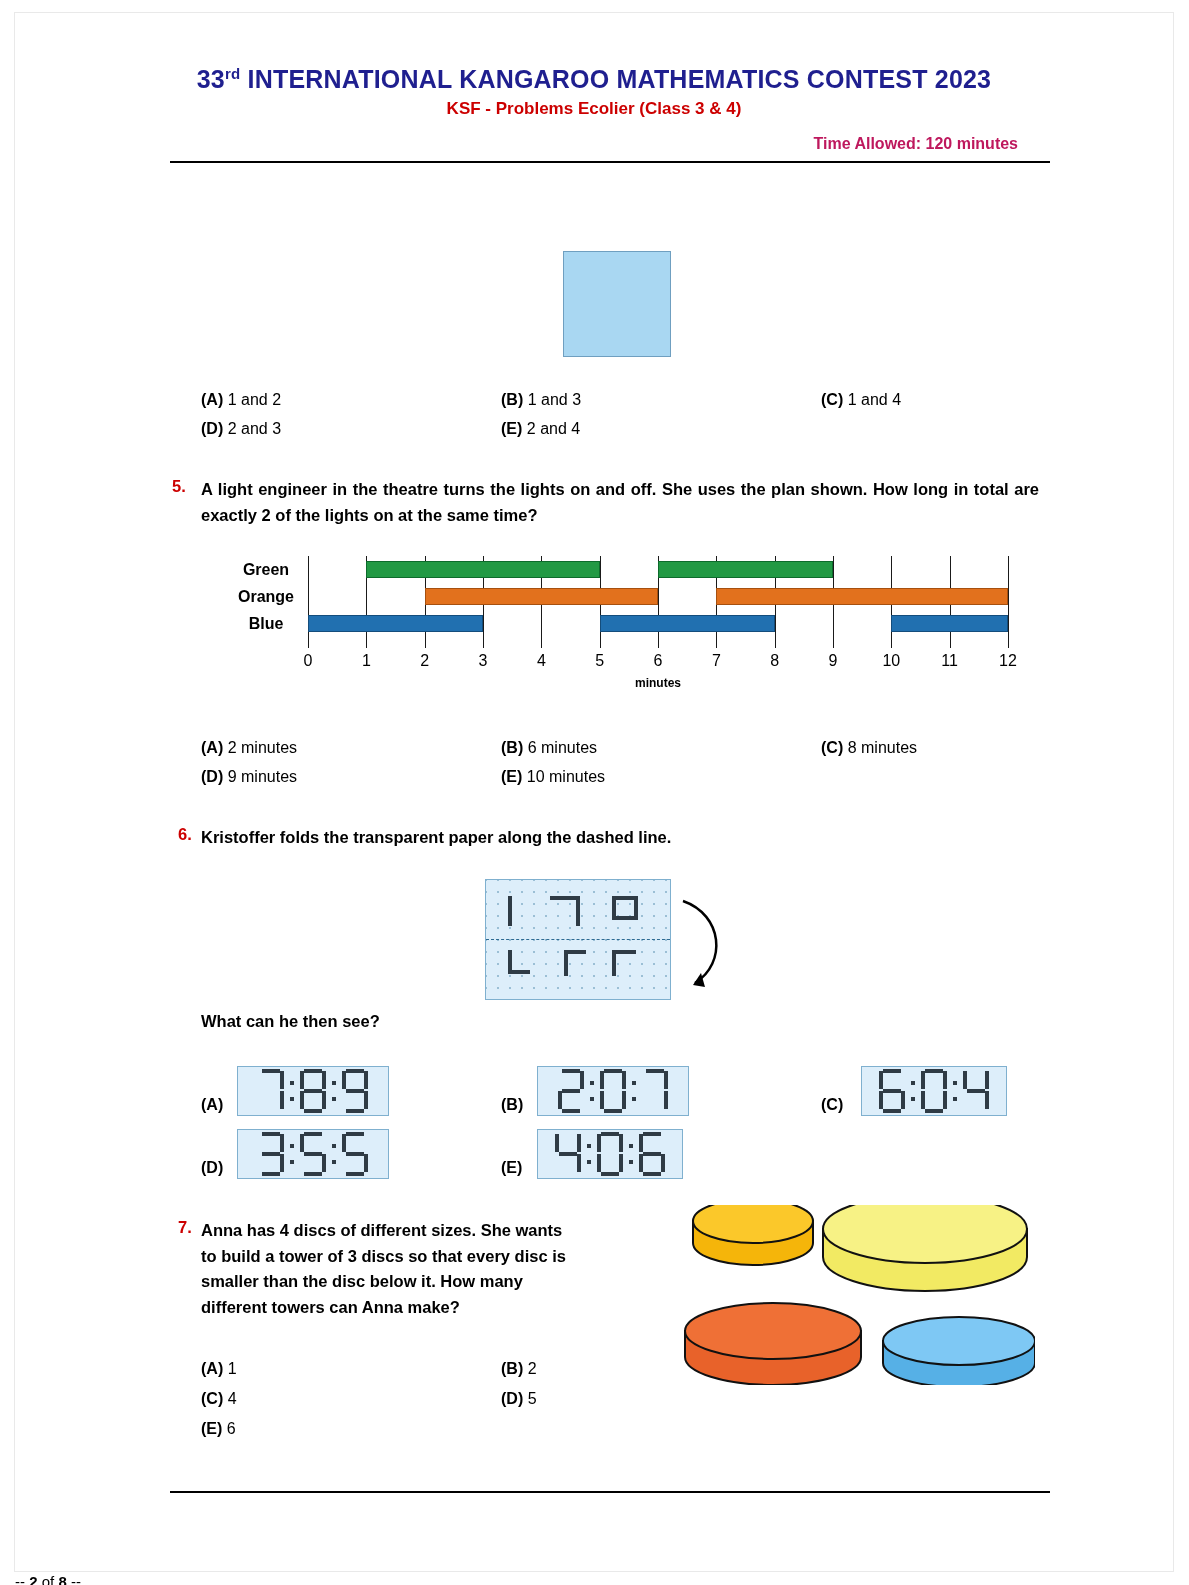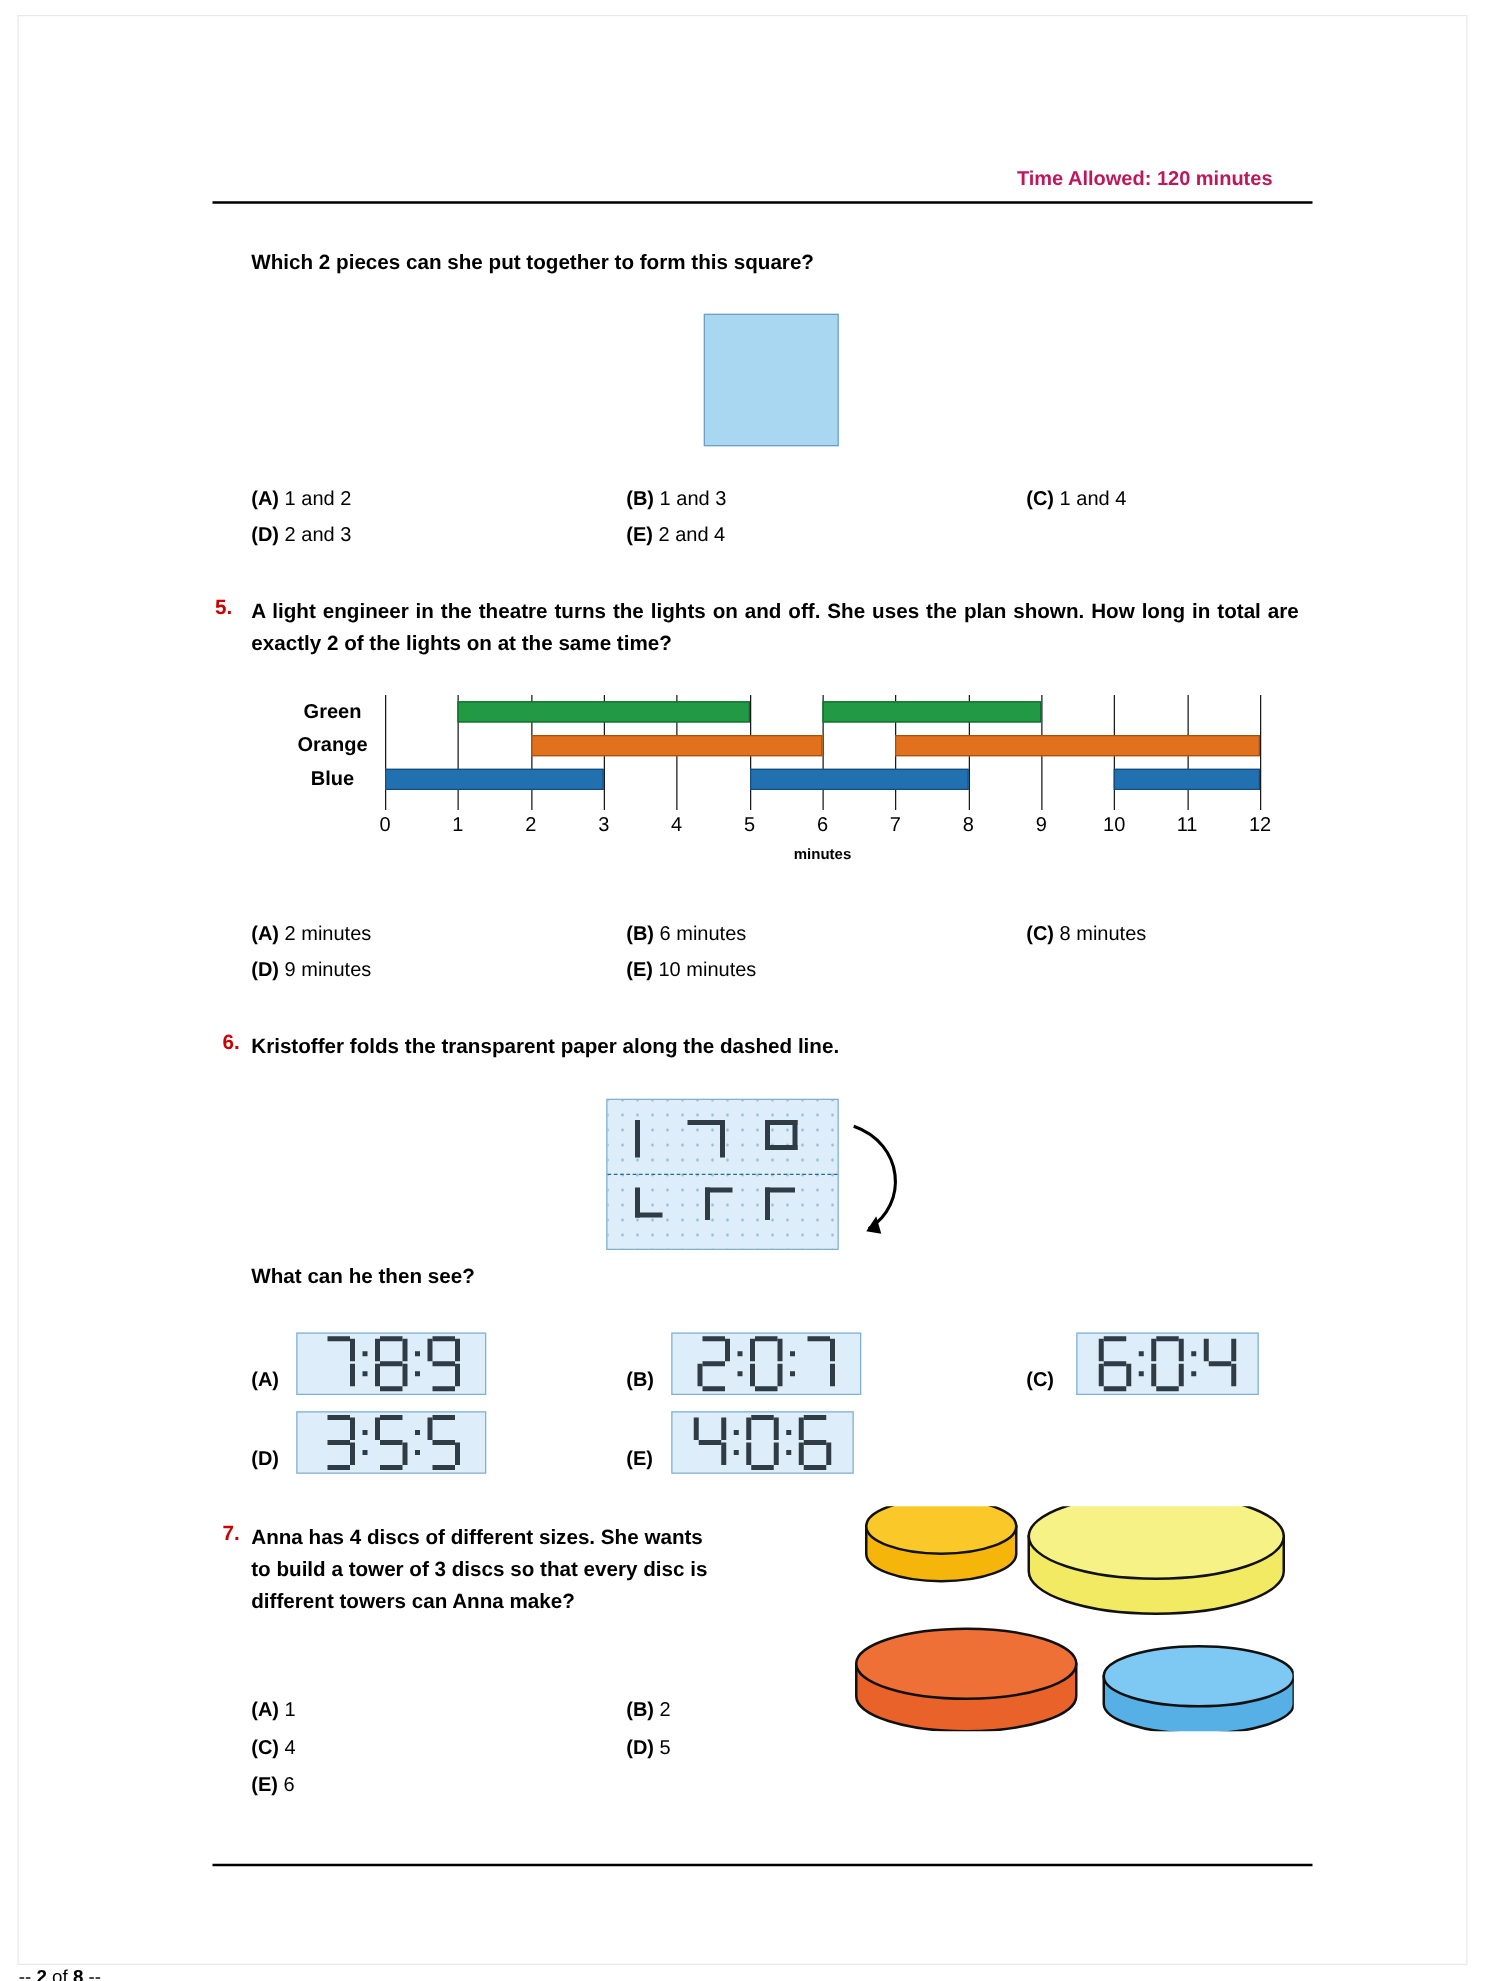--- a/index.html
+++ b/index.html
@@ -271,24 +271,27 @@
     width: 360px;
     height: 180px;
   }
 </style>
 </head>
 <body>
 
 <div class="page">
   <div class="sheet">
 
+    <div class="hdr">
+      <div class="hdr-title"><span>33</span><span class="sup">rd</span><span> INTERNATIONAL KANGAROO MATHEMATICS CONTEST 2023</span></div>
+      <div class="hdr-sub">KSF - Problems Ecolier (Class 3 &amp; 4)</div>
+    </div>
     <div class="hdr-time">Time Allowed: 120 minutes</div>
     <div class="rule-top"></div>
 
-    <div class="qtext" style="left:186px; top:185px; width:800px;">Which 2 pieces can she put together to form this square?</div>
 
     <div class="square-shape"></div>
 
     <div class="opt" style="left:186px; top:378px;"><b>(A)</b> <span>1 and 2</span></div>
     <div class="opt" style="left:486px; top:378px;"><b>(B)</b> <span>1 and 3</span></div>
     <div class="opt" style="left:806px; top:378px;"><b>(C)</b> <span>1 and 4</span></div>
     <div class="opt" style="left:186px; top:407px;"><b>(D)</b> <span>2 and 3</span></div>
     <div class="opt" style="left:486px; top:407px;"><b>(E)</b> <span>2 and 4</span></div>
 
     <div class="qnum" style="left:157px; top:464px;">5.</div>
@@ -543,20 +546,21 @@
           <i class="v bl"></i>
           <i class="v br"></i>
           <i class="h b"></i>
         </div>
       </div>
 
     <div class="qnum" style="left:163px; top:1205px;">7.</div>
     <div class="qtext" style="left:186px; top:1205px; width:470px;">
       <div>Anna has 4 discs of different sizes. She wants</div>
       <div>to build a tower of 3 discs so that every disc is</div>
+      <div>smaller  than  the  disc  below  it.  How  many</div>
       <div>different towers can Anna make?</div>
     </div>
 
     <svg class="discs" viewBox="0 0 360 180">
 
       <g>
         <path d="M18 38 a60 22 0 0 0 120 0 v-22 h-120 z" fill="#f5b50a" stroke="#111" stroke-width="2"></path>
         <ellipse cx="78" cy="16" rx="60" ry="22" fill="#fbc82a" stroke="#111" stroke-width="2"></ellipse>
       </g>
 

